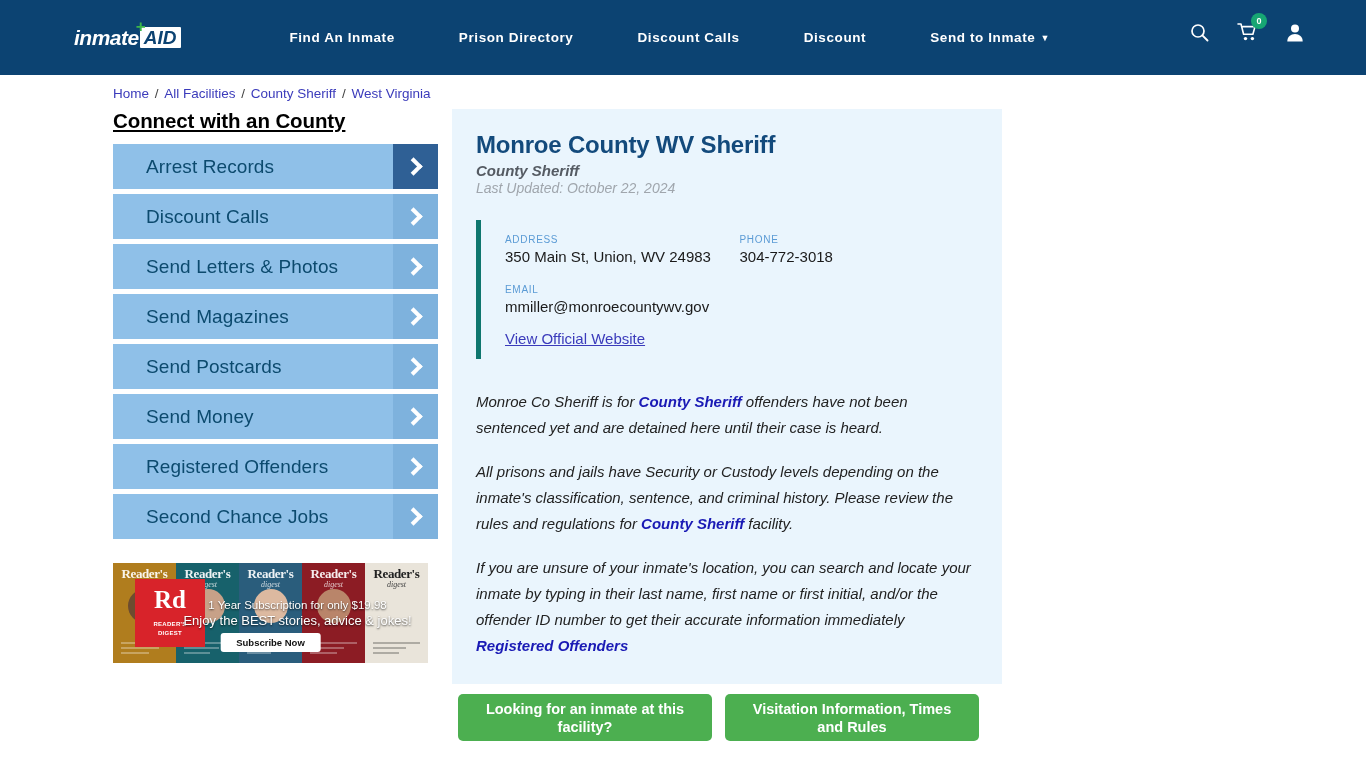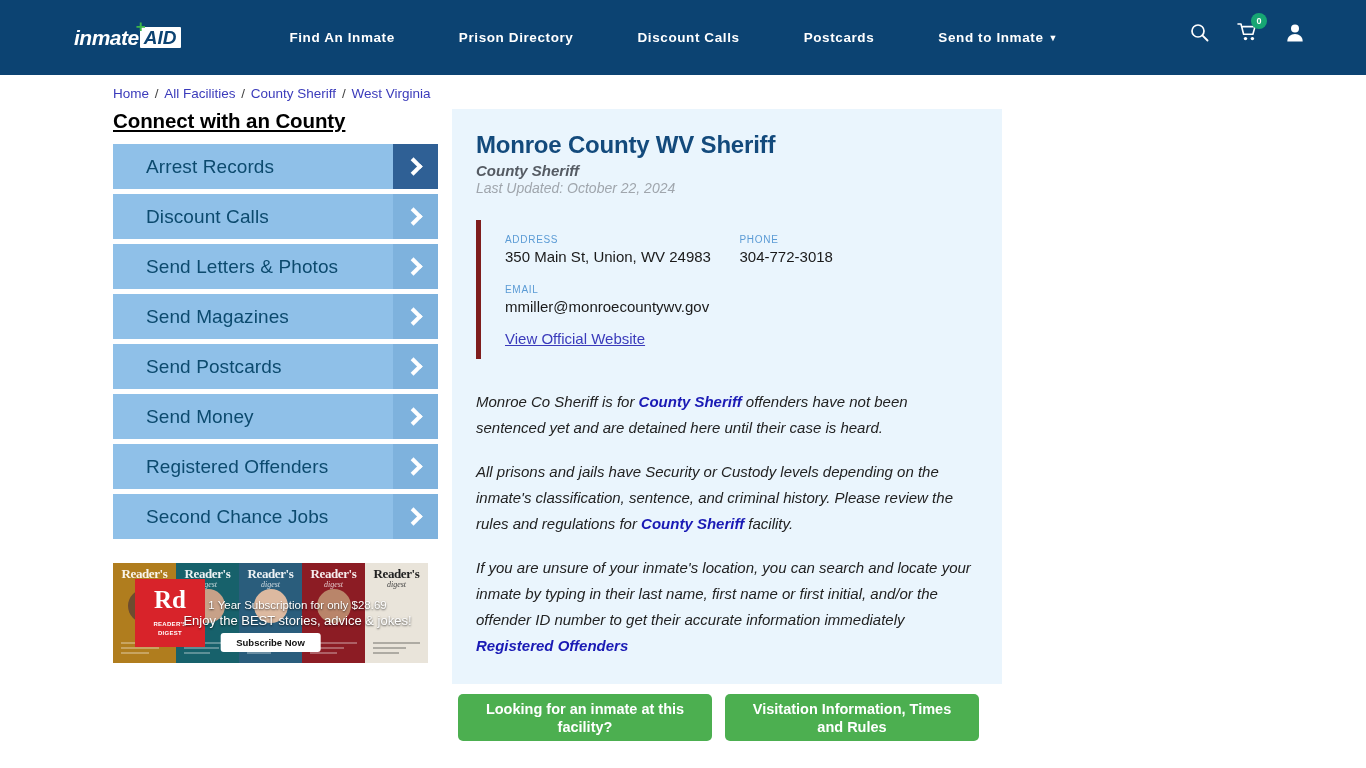--- a/index.html
+++ b/index.html
@@ -305,21 +305,21 @@
   }
   #facility-updated {
     font-size: 14px;
     font-style: italic;
     color: #a0a6ad;
     margin: 0;
   }
 
   #info-block {
     margin-top: 24px;
-    border-left: 5px solid #7f1d1d;
+    border-left: 5px solid #0f766e;
     padding: 14px 0 12px 24px;
     display: flex;
     flex-wrap: wrap;
   }
   .info-cell { width: 50%; margin-bottom: 18px; }
   .info-label {
     font-size: 10px;
     color: #5b9bd5;
     letter-spacing: 0.7px;
     margin-bottom: 3px;
@@ -397,21 +397,21 @@
     <div class="nav-item">
       <span>Find An Inmate</span>
     </div>
     <div class="nav-item">
       <span>Prison Directory</span>
     </div>
     <div class="nav-item">
       <span>Discount Calls</span>
     </div>
     <div class="nav-item">
-      <span>Postcards</span>
+      <span>Discount</span>
     </div>
     <div class="nav-item">
       <span>Send to Inmate</span><span class="caret">▼</span>
     </div>
   </nav>
 
   <div id="header-icons">
     <span class="hicon">
       <svg width="19" height="19" viewBox="0 0 19 19">
           <circle cx="8" cy="8" r="6" fill="none" stroke="#fff" stroke-width="1.7"></circle>
@@ -543,21 +543,21 @@
               <i style="background:rgba(0,0,0,.25);width:70%"></i>
               <i style="background:rgba(0,0,0,.25);width:55%"></i>
             </div>
         </div>
       </div>
       <div class="rd-logo">
         <span class="rd-big">Rd</span>
         <span class="rd-small">READER'S</span>
         <span class="rd-small" style="margin-top:0">DIGEST</span>
       </div>
-      <div class="ad-line1">1 Year Subscription for only $28.69</div>
+      <div class="ad-line1">1 Year Subscription for only $19.98</div>
       <div class="ad-line2">Enjoy the BEST stories, advice &amp; jokes!</div>
       <div class="ad-btn">Subscribe Now</div>
     </div>
   </aside>
 
   <main id="content-col">
 
     <section id="facility-card">
       <h1 id="facility-name">Monroe County WV Sheriff</h1>
       <div id="facility-type">County Sheriff</div>

